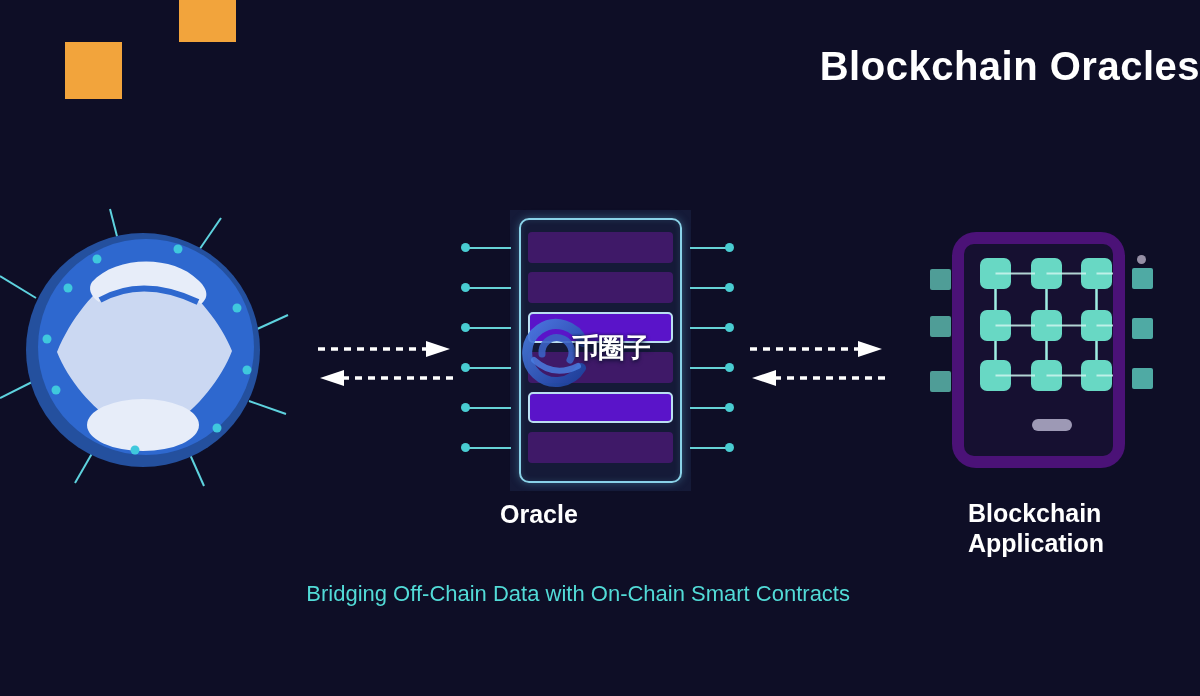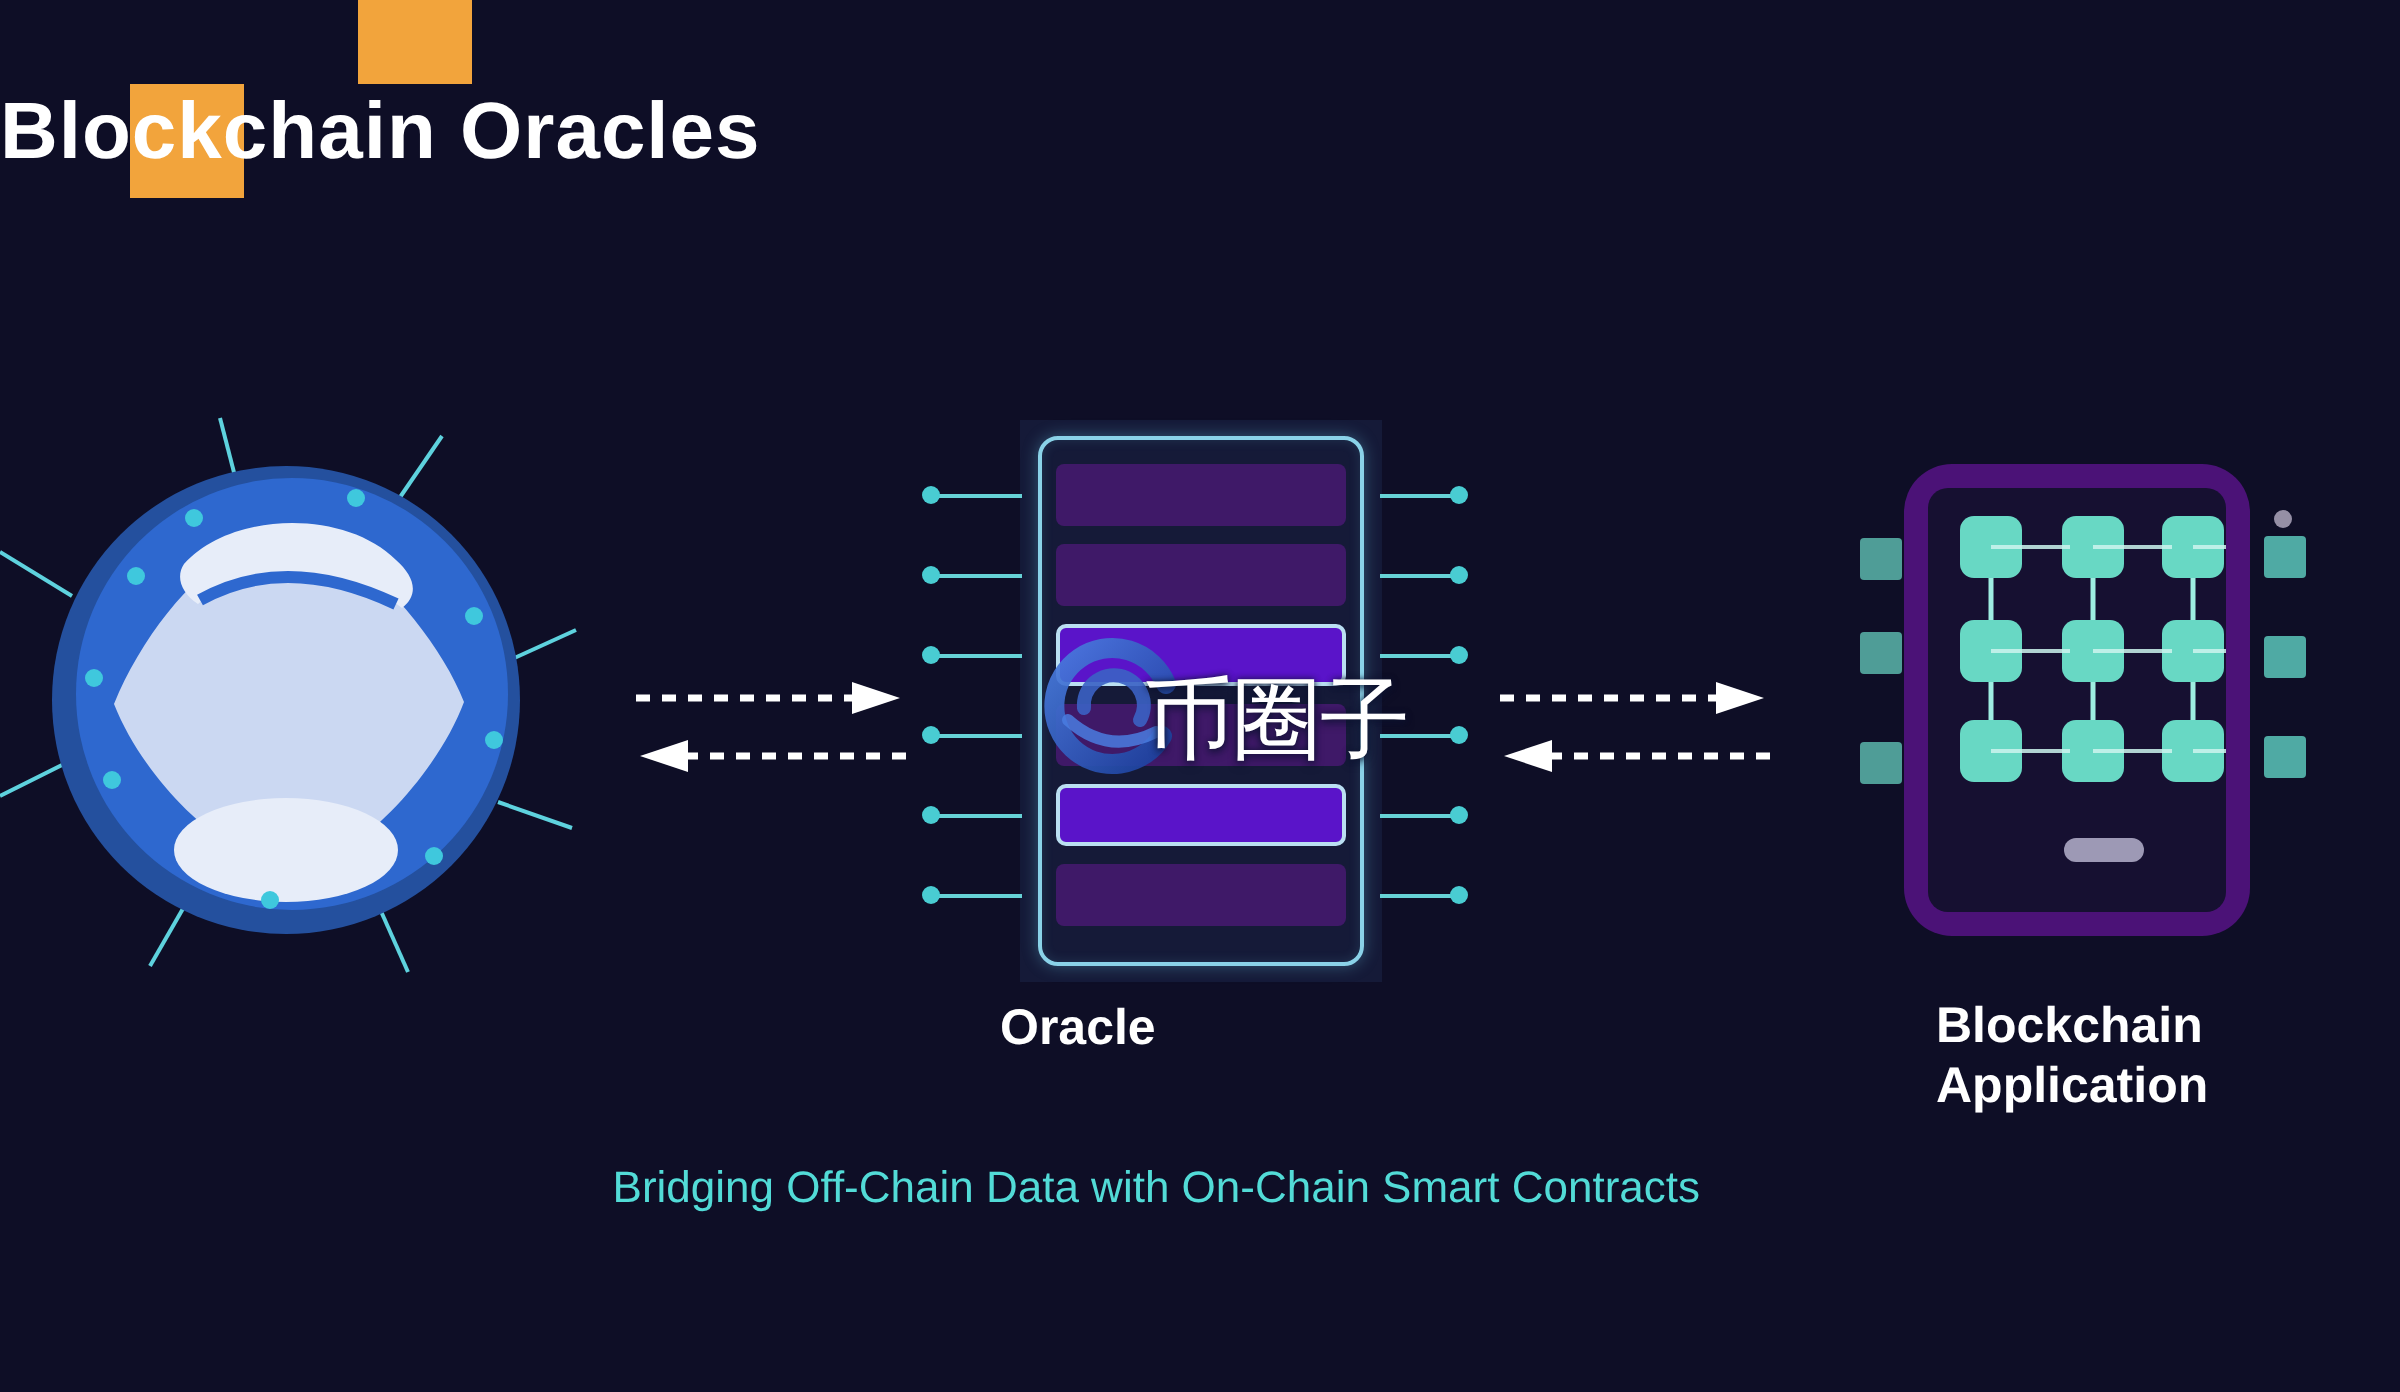--- a/index.html
+++ b/index.html
@@ -5,21 +5,21 @@
   html,body{margin:0;padding:0;background:#0E0E26;}
   .canvas{position:relative;width:1200px;height:696px;background:#0E0E26;overflow:hidden;
           font-family:"Liberation Sans",sans-serif;}
 
   
   .sq{position:absolute;background:#F2A43C;}
   .sq1{left:65px;top:42px;width:57px;height:57px;}
   .sq2{left:179px;top:0;width:57px;height:42px;}
 
   
-  .title{position:absolute;top:44px;left:0;width:1200px;text-align:left;
+  .title{position:absolute;top:44px;left:0;width:1200px;text-align:right;
          color:#FFFFFF;font-size:40px;font-weight:bold;letter-spacing:.5px;}
   .node-label{position:absolute;color:#FFFFFF;font-size:25px;font-weight:bold;}
   .lbl-world{left:23px;top:498px;width:248px;text-align:center;}
   .lbl-oracle{left:500px;top:500px;width:200px;}
   .lbl-app{left:968px;top:498px;line-height:30px;text-align:left;}
   .tagline{position:absolute;top:581px;left:250px;width:600px;text-align:right;
            color:#52DBD7;font-size:22px;font-weight:400;}
 
   
   .globe-svg{position:absolute;left:0;top:180px;}
@@ -39,21 +39,21 @@
        background:#3F1968;border-radius:4px;}
   .bar.bright{background:#5A14C9;border:2px solid #BADFF2;border-radius:5px;}
   .b1{top:22px}.b2{top:62px}.b3{top:102px}.b4{top:142px}.b5{top:182px}.b6{top:222px}
 
   
   .cline{position:absolute;height:2px;background:#66D2D6;}
   .cdot{position:absolute;width:9px;height:9px;border-radius:50%;background:#49CCD2;}
 
   
   .wm-swirl{position:absolute;left:520px;top:316px;}
-  .wm-text{position:absolute;left:572px;top:330px;font-size:45px;font-weight:normal;
+  .wm-text{position:absolute;left:572px;top:330px;font-size:27px;font-weight:bold;
            letter-spacing:-1px;color:#FFFFFF;
            text-shadow:0 0 3px rgba(12,18,48,.9),0 2px 4px rgba(12,18,48,.7);
            font-family:"DejaVu Sans","Liberation Sans",sans-serif;}
 
   
   .phone{position:absolute;left:952px;top:232px;width:173px;height:236px;
          background:#4B1277;border-radius:24px;}
   .screen{position:absolute;left:12px;top:12px;width:149px;height:212px;
           background:#161031;border-radius:10px;overflow:hidden;}
   .home-pill{position:absolute;left:68px;top:175px;width:40px;height:12px;

